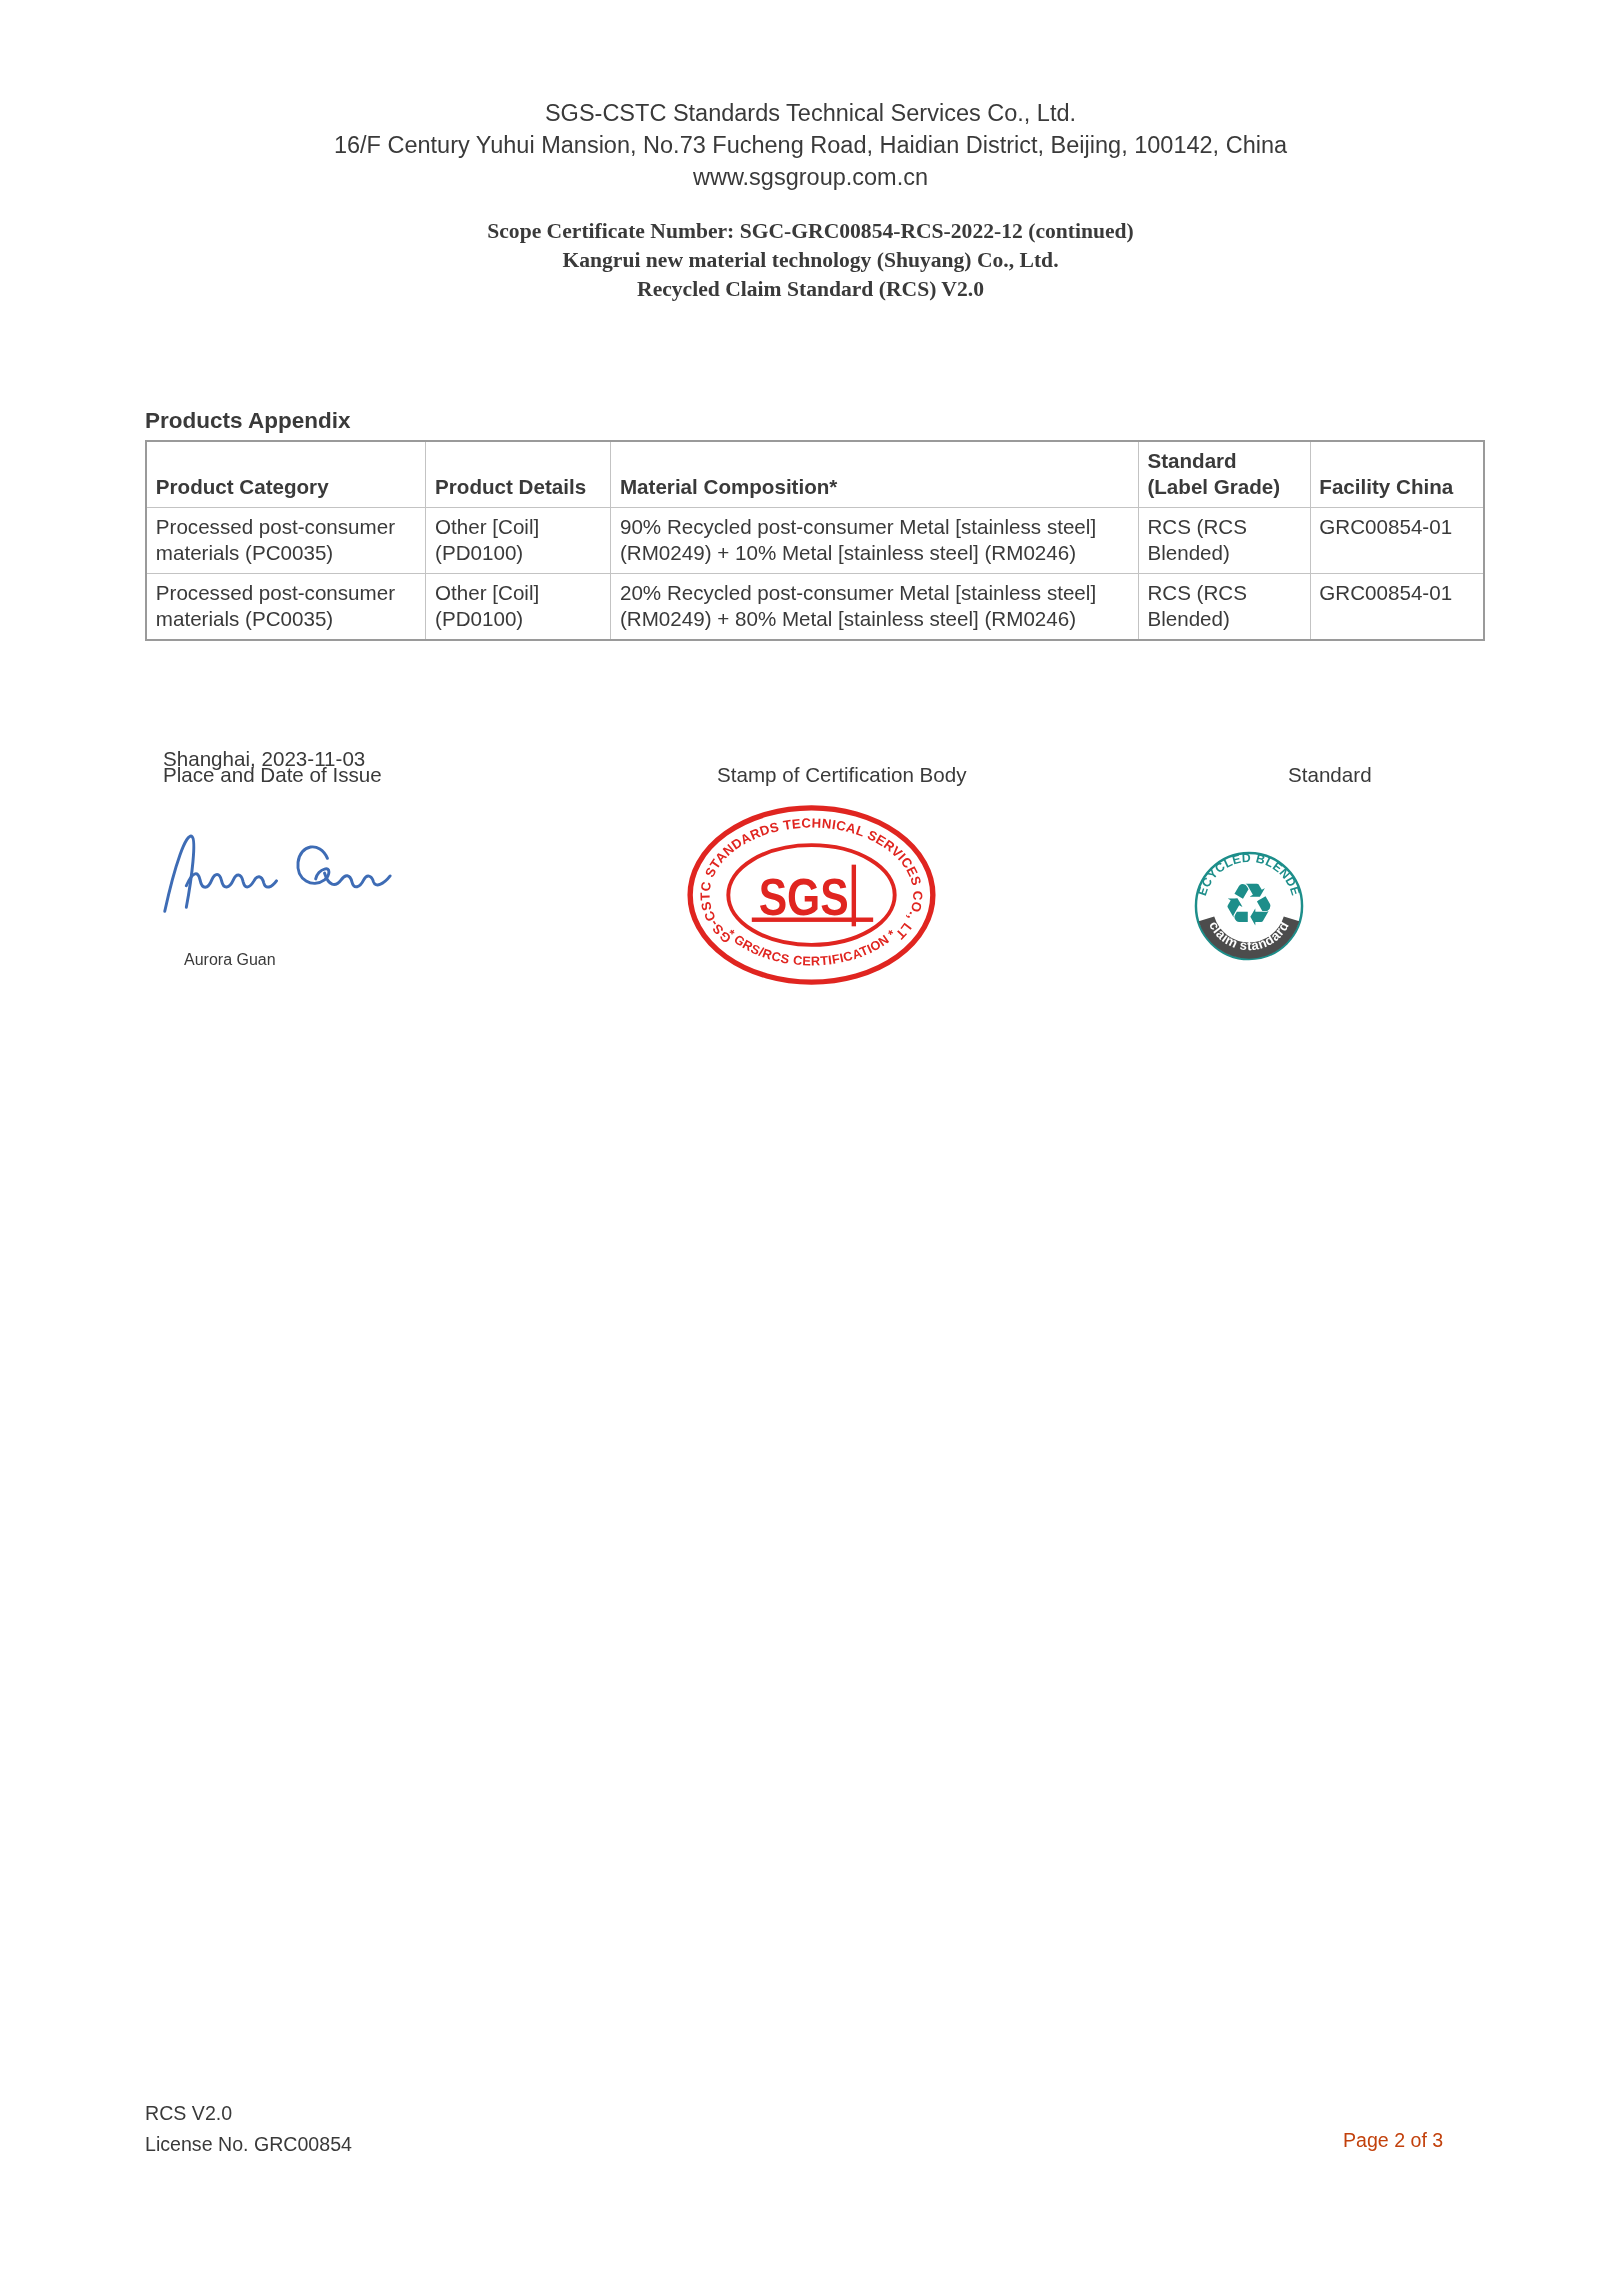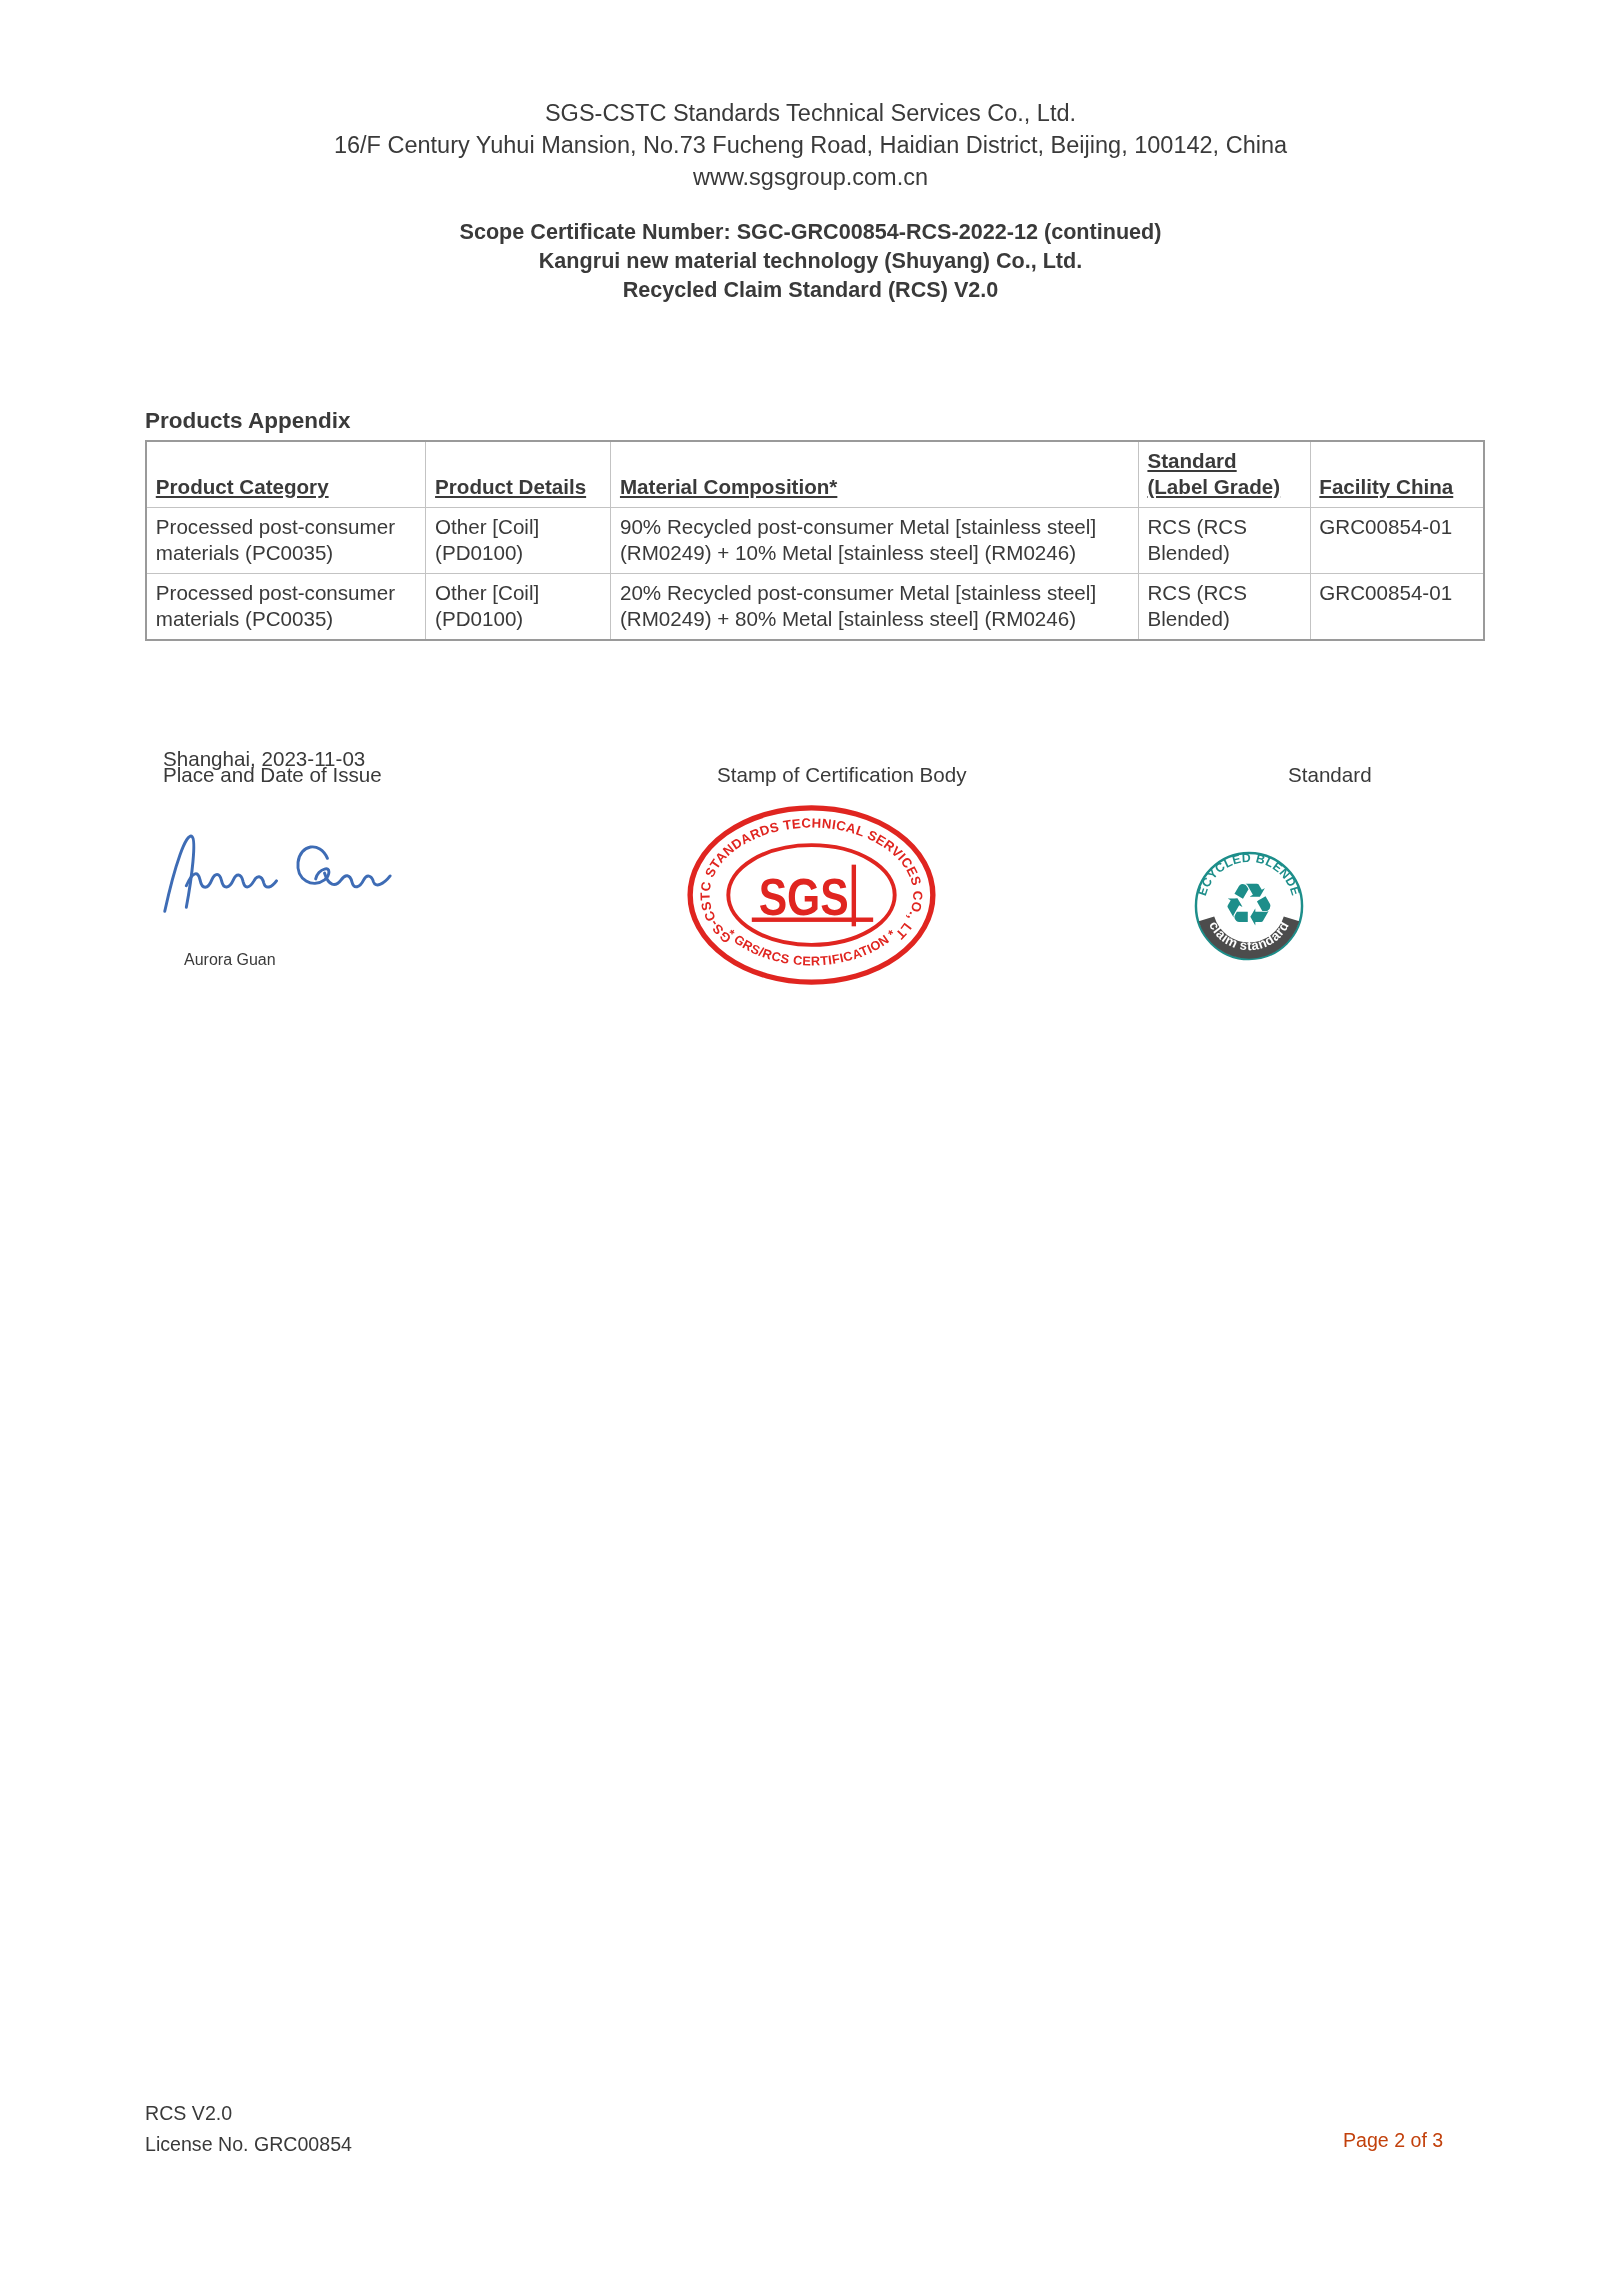--- a/index.html
+++ b/index.html
@@ -10,39 +10,39 @@
     color:#383838;
   }
   .page { position:absolute; inset:0; background:#ffffff; overflow:hidden; }
 
   .header-block {
     position:absolute; top:97px; left:0; width:100%;
     text-align:center; font-size:23.5px; line-height:32px; color:#3a3a3a;
   }
   .scope-block {
     position:absolute; top:217px; left:0; width:100%;
-    text-align:center; font-size:21.6px; line-height:29px; font-weight:bold; color:#3a3a3a;
+    text-align:center; font-size:21.6px; line-height:29px; font-weight:bold; color:#3a3a3a;font-family:Liberation Serif, serif;
   }
   .intro-line {
     position:absolute; top:340px; left:145px; font-size:21.6px; color:#3a3a3a;
   }
   .appendix-title {
     position:absolute; top:408px; left:145px;
     font-size:22.5px; font-weight:bold; color:#3a3a3a;
   }
   table.products {
     position:absolute; top:440px; left:145px; width:1340px;
     border-collapse:collapse; font-size:20.6px; color:#3a3a3a;
     border:2px solid #9a9a9a;
   }
   table.products th, table.products td {
     border:1px solid #c3c3c3; text-align:left; line-height:1.25;
     padding:5.9px 8.8px 7.8px 8.8px;
   }
-  table.products th { vertical-align:bottom; font-weight:bold; height:66px;text-decoration:underline; }
+  table.products th { vertical-align:bottom; font-weight:bold; height:66px; }
   table.products td { vertical-align:top; height:65px; }
 
   .sig-label { position:absolute; font-size:20.6px; color:#3a3a3a;margin-top:48px; }
   .lbl-place    { top:715px; left:163px; }
   .lbl-stamp    { top:715px; left:717px; }
   .lbl-standard { top:715px; left:1288px; }
   .place-value  { position:absolute; top:747px; left:163px; font-size:20.6px; color:#3a3a3a; }
   .signer-name  { position:absolute; top:951px; left:184px; font-size:16px; color:#3a3a3a; }
 
   .signature-svg { position:absolute; left:153px; top:823px; }

